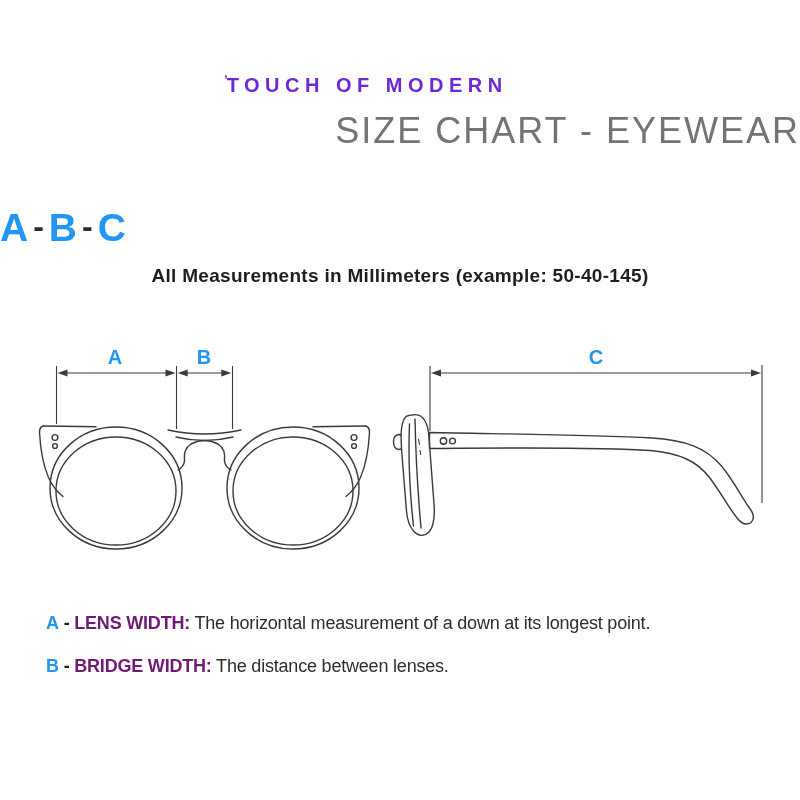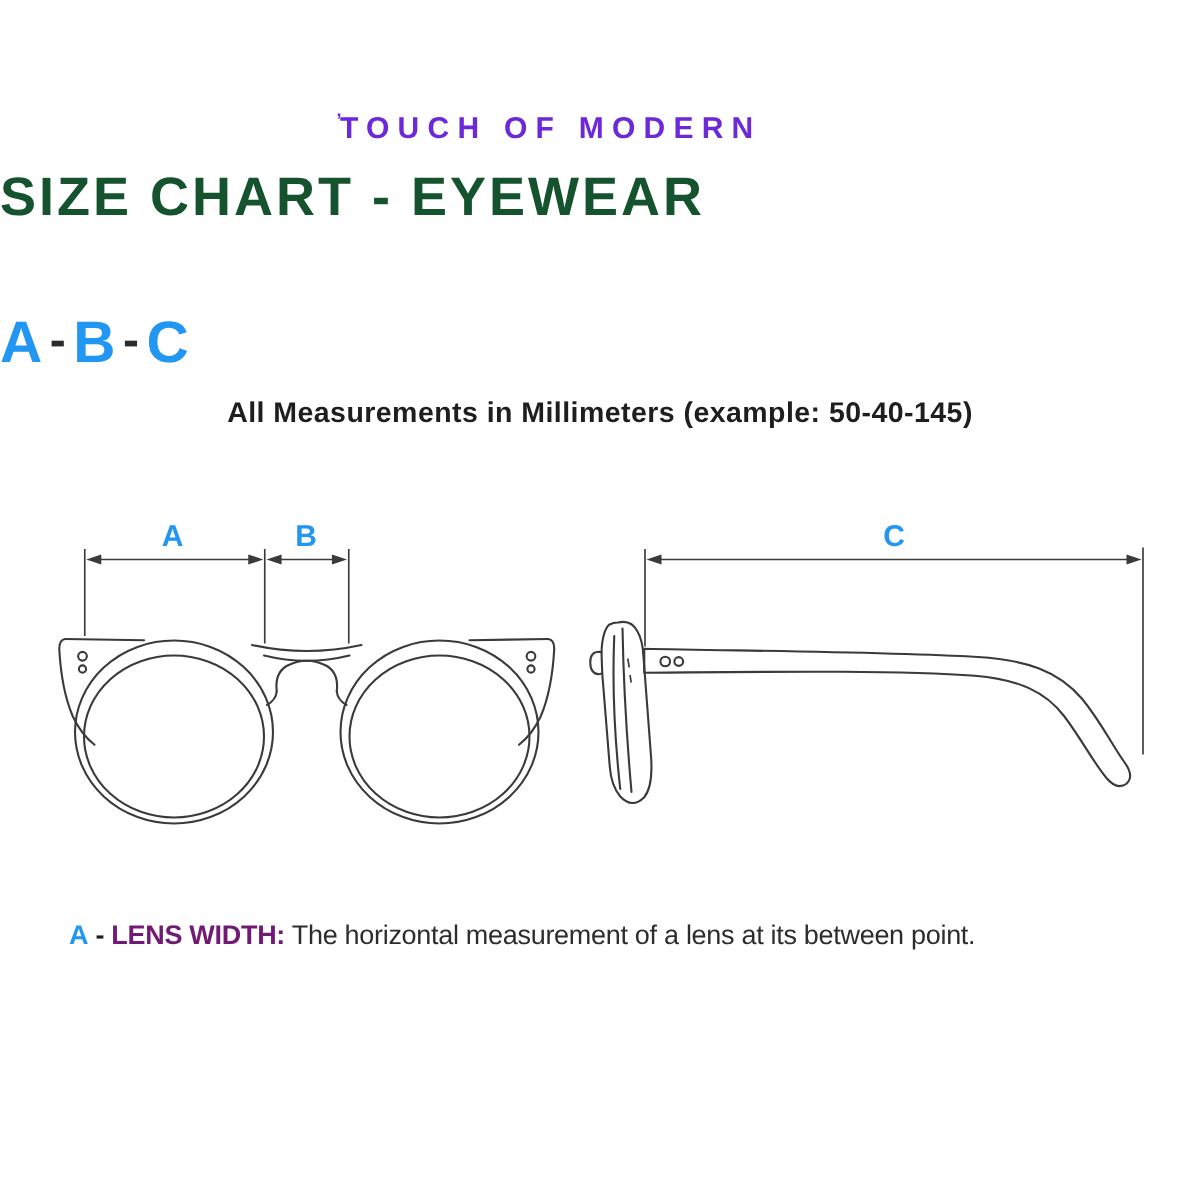--- a/index.html
+++ b/index.html
@@ -16,23 +16,23 @@
     text-align:center;
     font-size:20px; font-weight:bold; letter-spacing:5.5px;
     color:#6d28d9; line-height:22px; white-space:nowrap;
   }
   .logo-mark {
     font-size:12px; font-weight:bold;
     vertical-align:8px; letter-spacing:0; margin-right:-1px;
   }
   .title {
     position:absolute; top:111px; left:0; width:800px;
-    text-align:left;
-    font-size:36px; font-weight:bold; letter-spacing:2px;
-    color:#14532d; line-height:40px; white-space:nowrap;
+    text-align:right;
+    font-size:36px; font-weight:normal; letter-spacing:2px;
+    color:#737373; line-height:40px; white-space:nowrap;
   }
   .formula {
     position:absolute; top:205px; left:0; width:800px;
     text-align:left;
     font-size:39px; font-weight:bold; letter-spacing:1px;
     line-height:42px; white-space:nowrap;
   }
   .formula .letter { color:#2196f3; }
   .formula .sep { color:#2b2b2b; font-size:32px; vertical-align:4px; margin:0 4px; }
   .subtitle {
@@ -143,14 +143,15 @@
     <line class="thin" x1="420" y1="450" x2="420.8" y2="455"></line>
 
     <path class="stroke" d="M 429.5 432.5 C 500 434 590 434.5 652 438 C 684 440 705.5 447 721.5 466 C 734.5 482 741.5 497 749.5 508 Q 756.5 517.5 751 522.5 Q 744.5 527 737.5 518.5 C 728.5 507.5 721.5 493.5 709.5 477.5 C 697 461 679 453 650 450.5 C 595 446.5 500 448 429.5 448.5 Z"></path>
 
     <circle class="stroke" cx="443.5" cy="441" r="3.2"></circle>
     <circle class="stroke" cx="452.5" cy="441" r="2.9"></circle>
   </g>
 </svg>
 
 <div class="defs">
-  <p><span class="letter">A</span> <span class="dash">-</span> <span class="term">LENS WIDTH:</span> <span class="desc">The horizontal measurement of a lens at its between point.</span></p>
+  <p><span class="letter">A</span> <span class="dash">-</span> <span class="term">LENS WIDTH:</span> <span class="desc">The horizontal measurement of a down at its longest point.</span></p>
+  <p><span class="letter">B</span> <span class="dash">-</span> <span class="term">BRIDGE WIDTH:</span> <span class="desc">The distance between lenses.</span></p>
 </div>
 
 </body></html>

